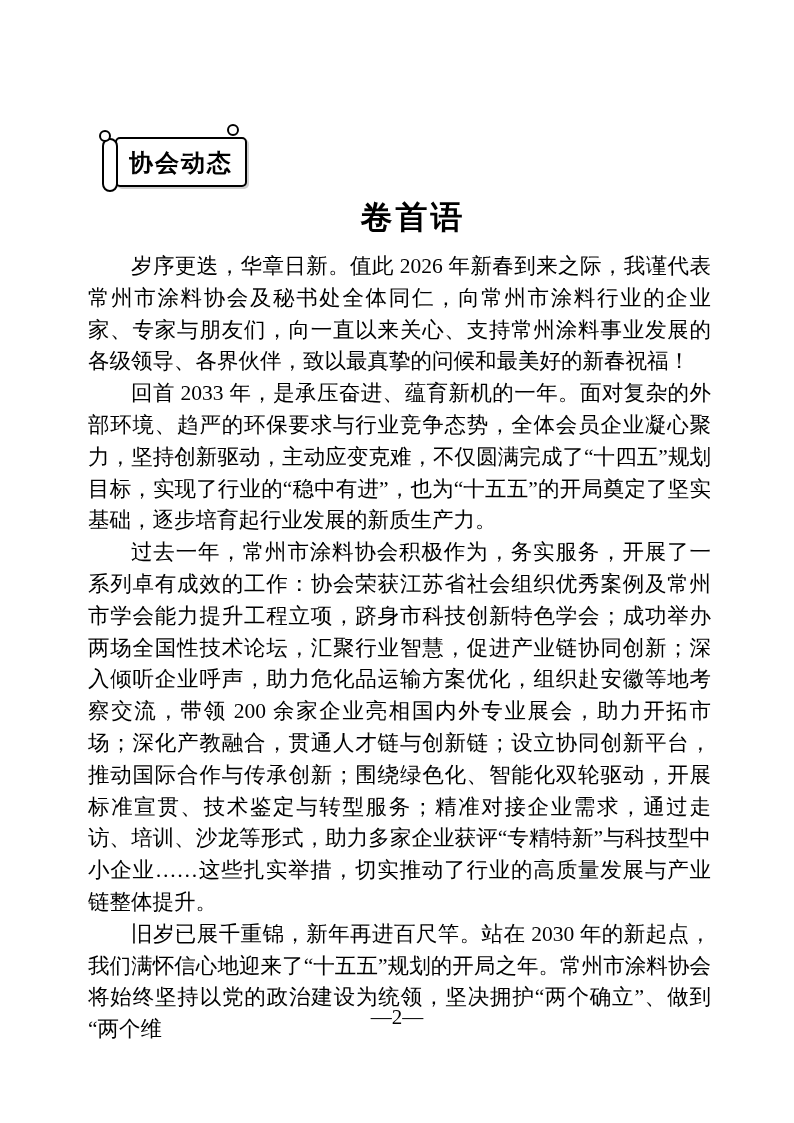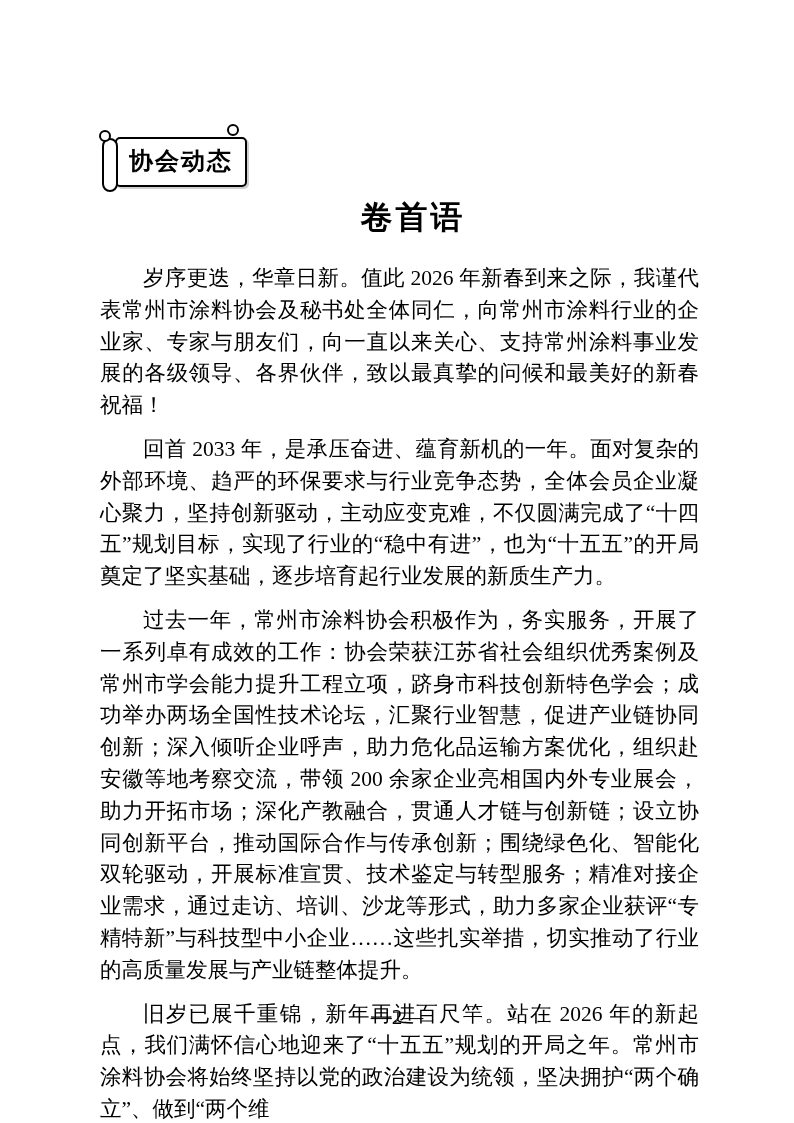--- a/index.html
+++ b/index.html
@@ -53,21 +53,21 @@
     position: absolute;
     width: 8px;
     height: 8px;
     background: #ffffff;
     border: 2px solid #000000;
     border-radius: 50%;
   }
   .banner .curl.tl { left: 1px; top: 6px; }
   .banner .curl.tr { left: 129px; top: 0px; }
   .banner .label {
-    font-family: Liberation Mono, monospace;
+    font-family: Liberation Sans, sans-serif;
     font-weight: bold;
     font-size: 24px;
     letter-spacing: 2px;
     white-space: nowrap;
     line-height: 1;
     padding-top: 2px;
   }
 
   
   .doc-title {
@@ -87,21 +87,21 @@
     position: absolute;
     left: 88px;
     top: 251px;
     width: 623px;
     font-size: 21.5px;
     line-height: 31.8px;
     text-align: justify;
     text-justify: inter-character;
   }
   .body-text p {
-    margin: 12px;
+    margin: 0;
     padding: 0;
     text-indent: 2em;
   }
 
   
   .page-number {
     position: absolute;
     top: 1002px;
     left: 0;
     width: 100%;
@@ -123,18 +123,18 @@
     <div class="curl tl"></div>
     <div class="curl tr"></div>
   </div>
 
   <div class="doc-title">卷首语</div>
 
   <div class="body-text">
     <p>岁序更迭，华章日新。值此 2026 年新春到来之际，我谨代表常州市涂料协会及秘书处全体同仁，向常州市涂料行业的企业家、专家与朋友们，向一直以来关心、支持常州涂料事业发展的各级领导、各界伙伴，致以最真挚的问候和最美好的新春祝福！</p>
     <p>回首 2033 年，是承压奋进、蕴育新机的一年。面对复杂的外部环境、趋严的环保要求与行业竞争态势，全体会员企业凝心聚力，坚持创新驱动，主动应变克难，不仅圆满完成了“十四五”规划目标，实现了行业的“稳中有进”，也为“十五五”的开局奠定了坚实基础，逐步培育起行业发展的新质生产力。</p>
     <p>过去一年，常州市涂料协会积极作为，务实服务，开展了一系列卓有成效的工作：协会荣获江苏省社会组织优秀案例及常州市学会能力提升工程立项，跻身市科技创新特色学会；成功举办两场全国性技术论坛，汇聚行业智慧，促进产业链协同创新；深入倾听企业呼声，助力危化品运输方案优化，组织赴安徽等地考察交流，带领 200 余家企业亮相国内外专业展会，助力开拓市场；深化产教融合，贯通人才链与创新链；设立协同创新平台，推动国际合作与传承创新；围绕绿色化、智能化双轮驱动，开展标准宣贯、技术鉴定与转型服务；精准对接企业需求，通过走访、培训、沙龙等形式，助力多家企业获评“专精特新”与科技型中小企业……这些扎实举措，切实推动了行业的高质量发展与产业链整体提升。</p>
-    <p>旧岁已展千重锦，新年再进百尺竿。站在 2026 年的新起点，我们满怀信心地迎来了“十五五”规划的开局之年。常州市涂料协会将始终坚持以党的政治建设为统领，坚决拥护“两个确立”、做到“两个维</p>
+    <p>旧岁已展千重锦，新年再进百尺竿。站在 2030 年的新起点，我们满怀信心地迎来了“十五五”规划的开局之年。常州市涂料协会将始终坚持以党的政治建设为统领，坚决拥护“两个确立”、做到“两个维</p>
   </div>
 
   <div class="page-number">—2—</div>
 
 </div>
 
 </body></html>

